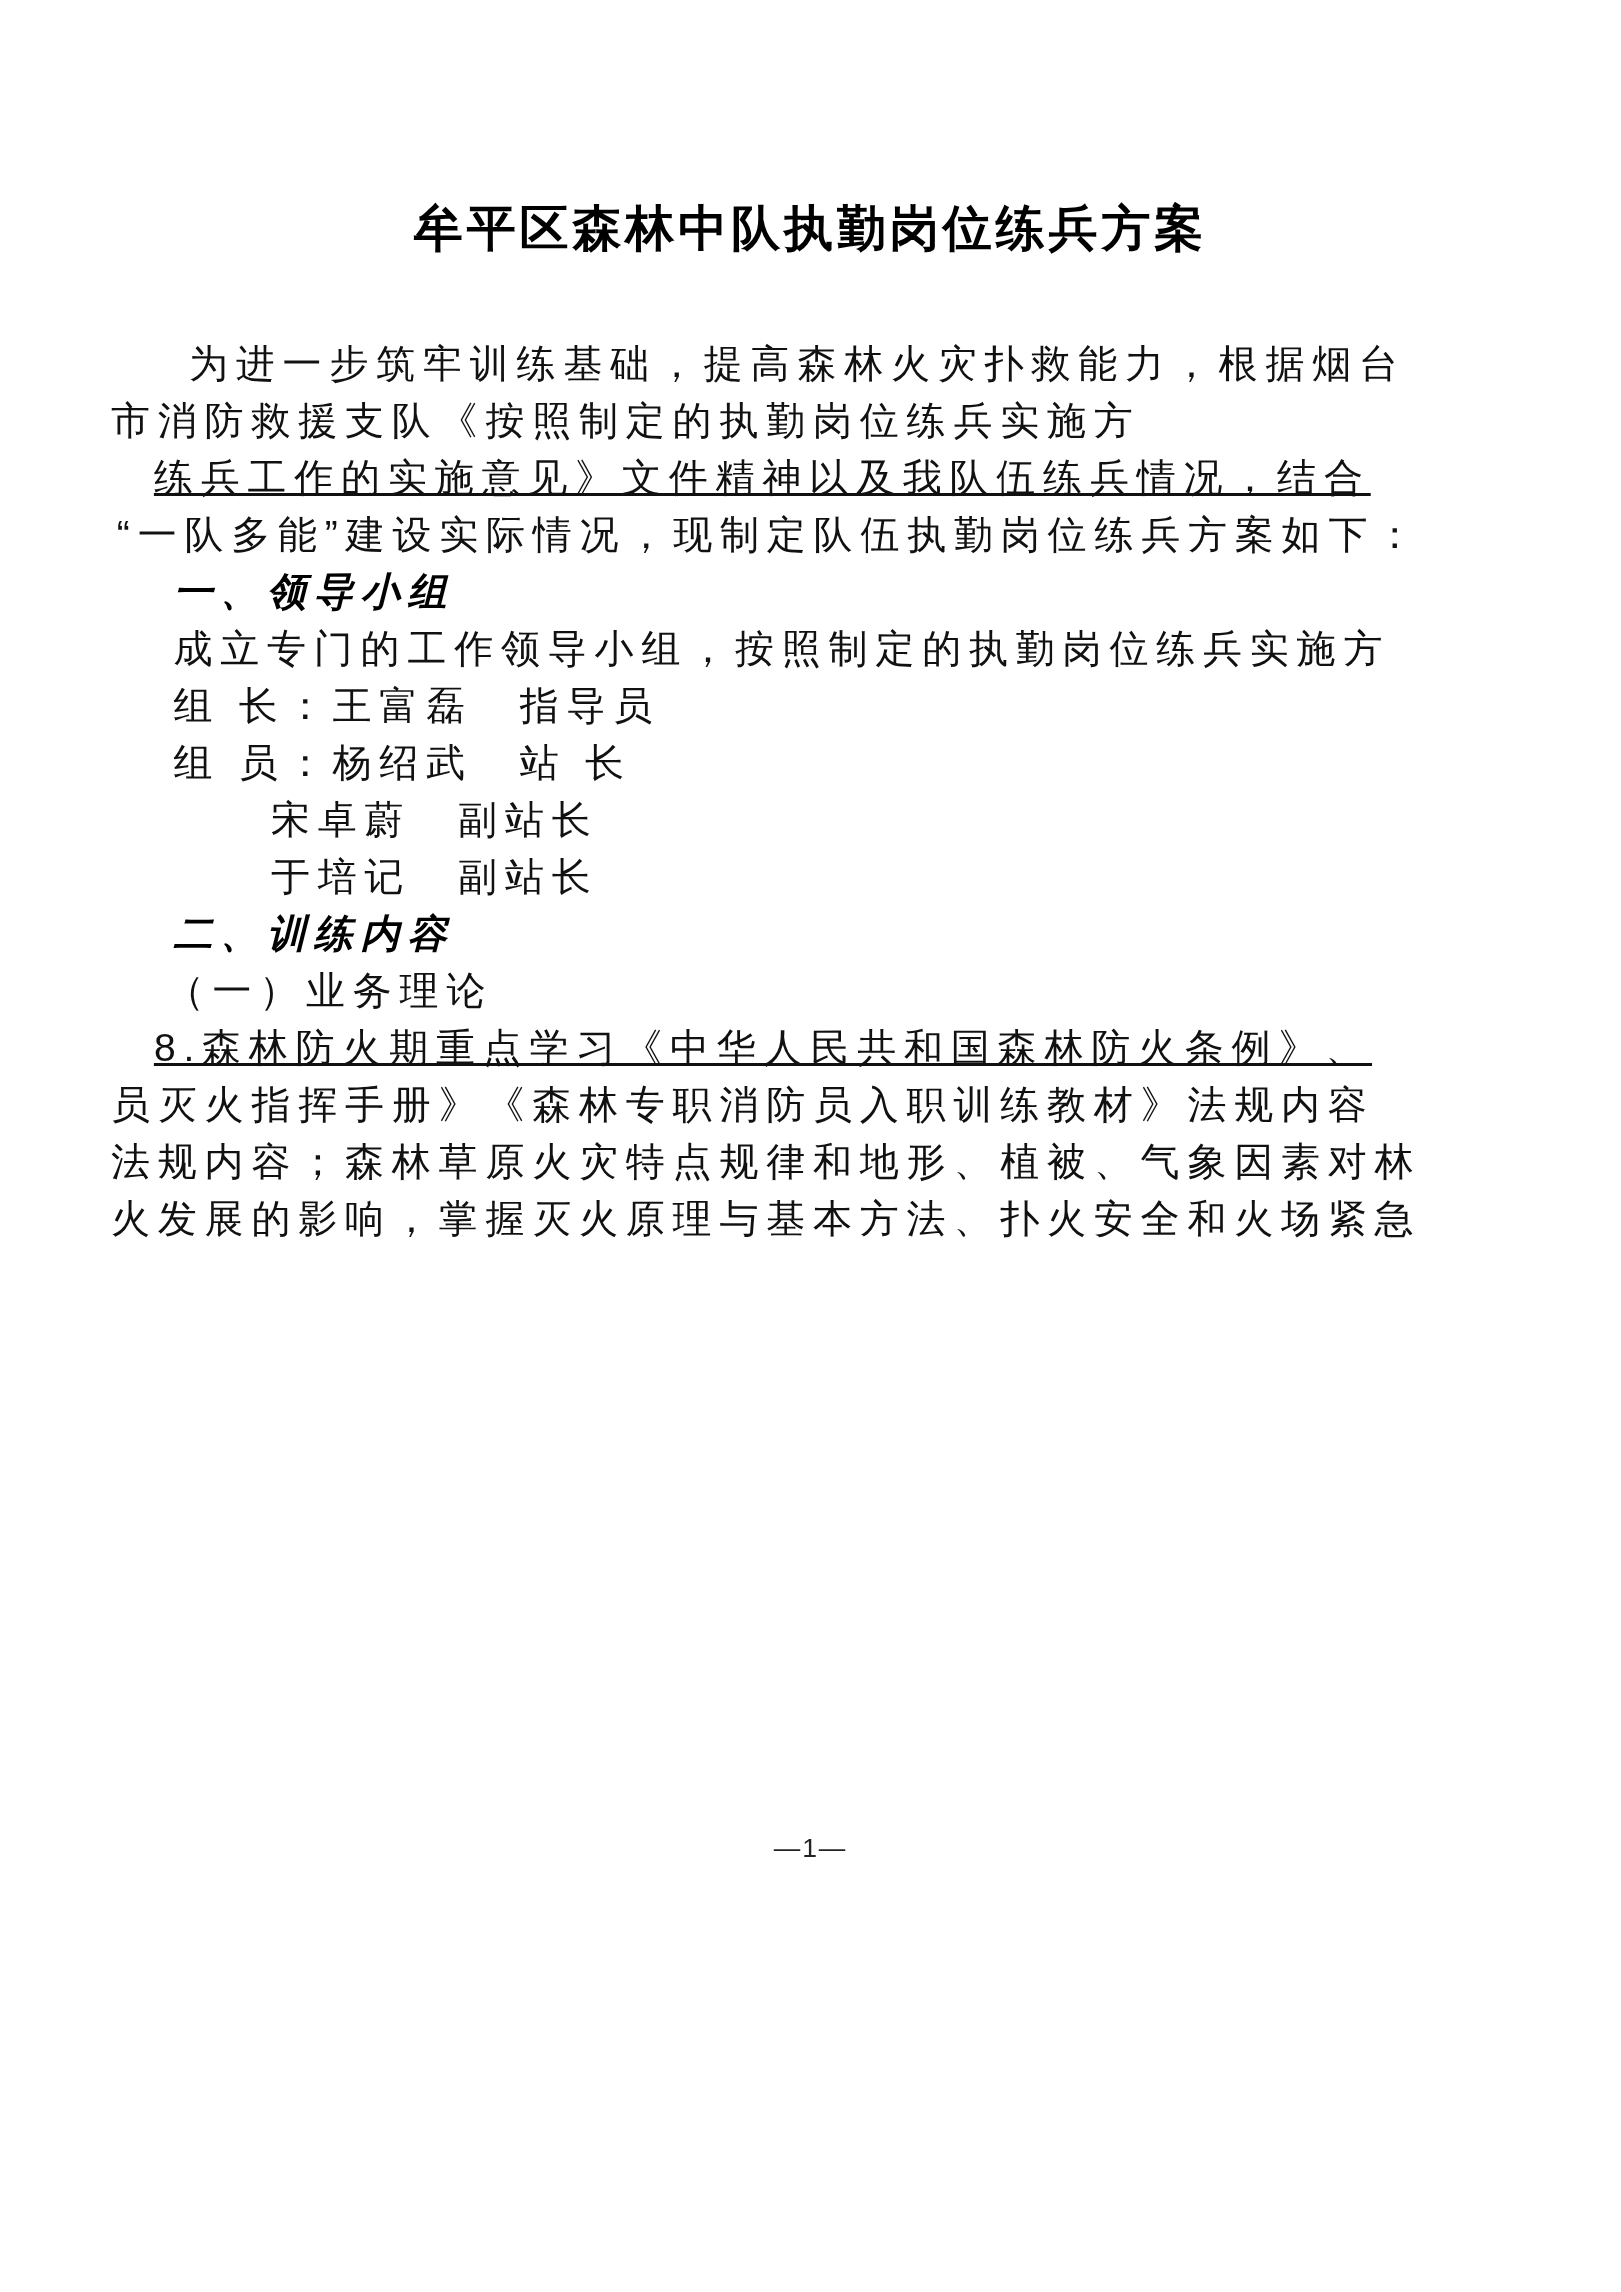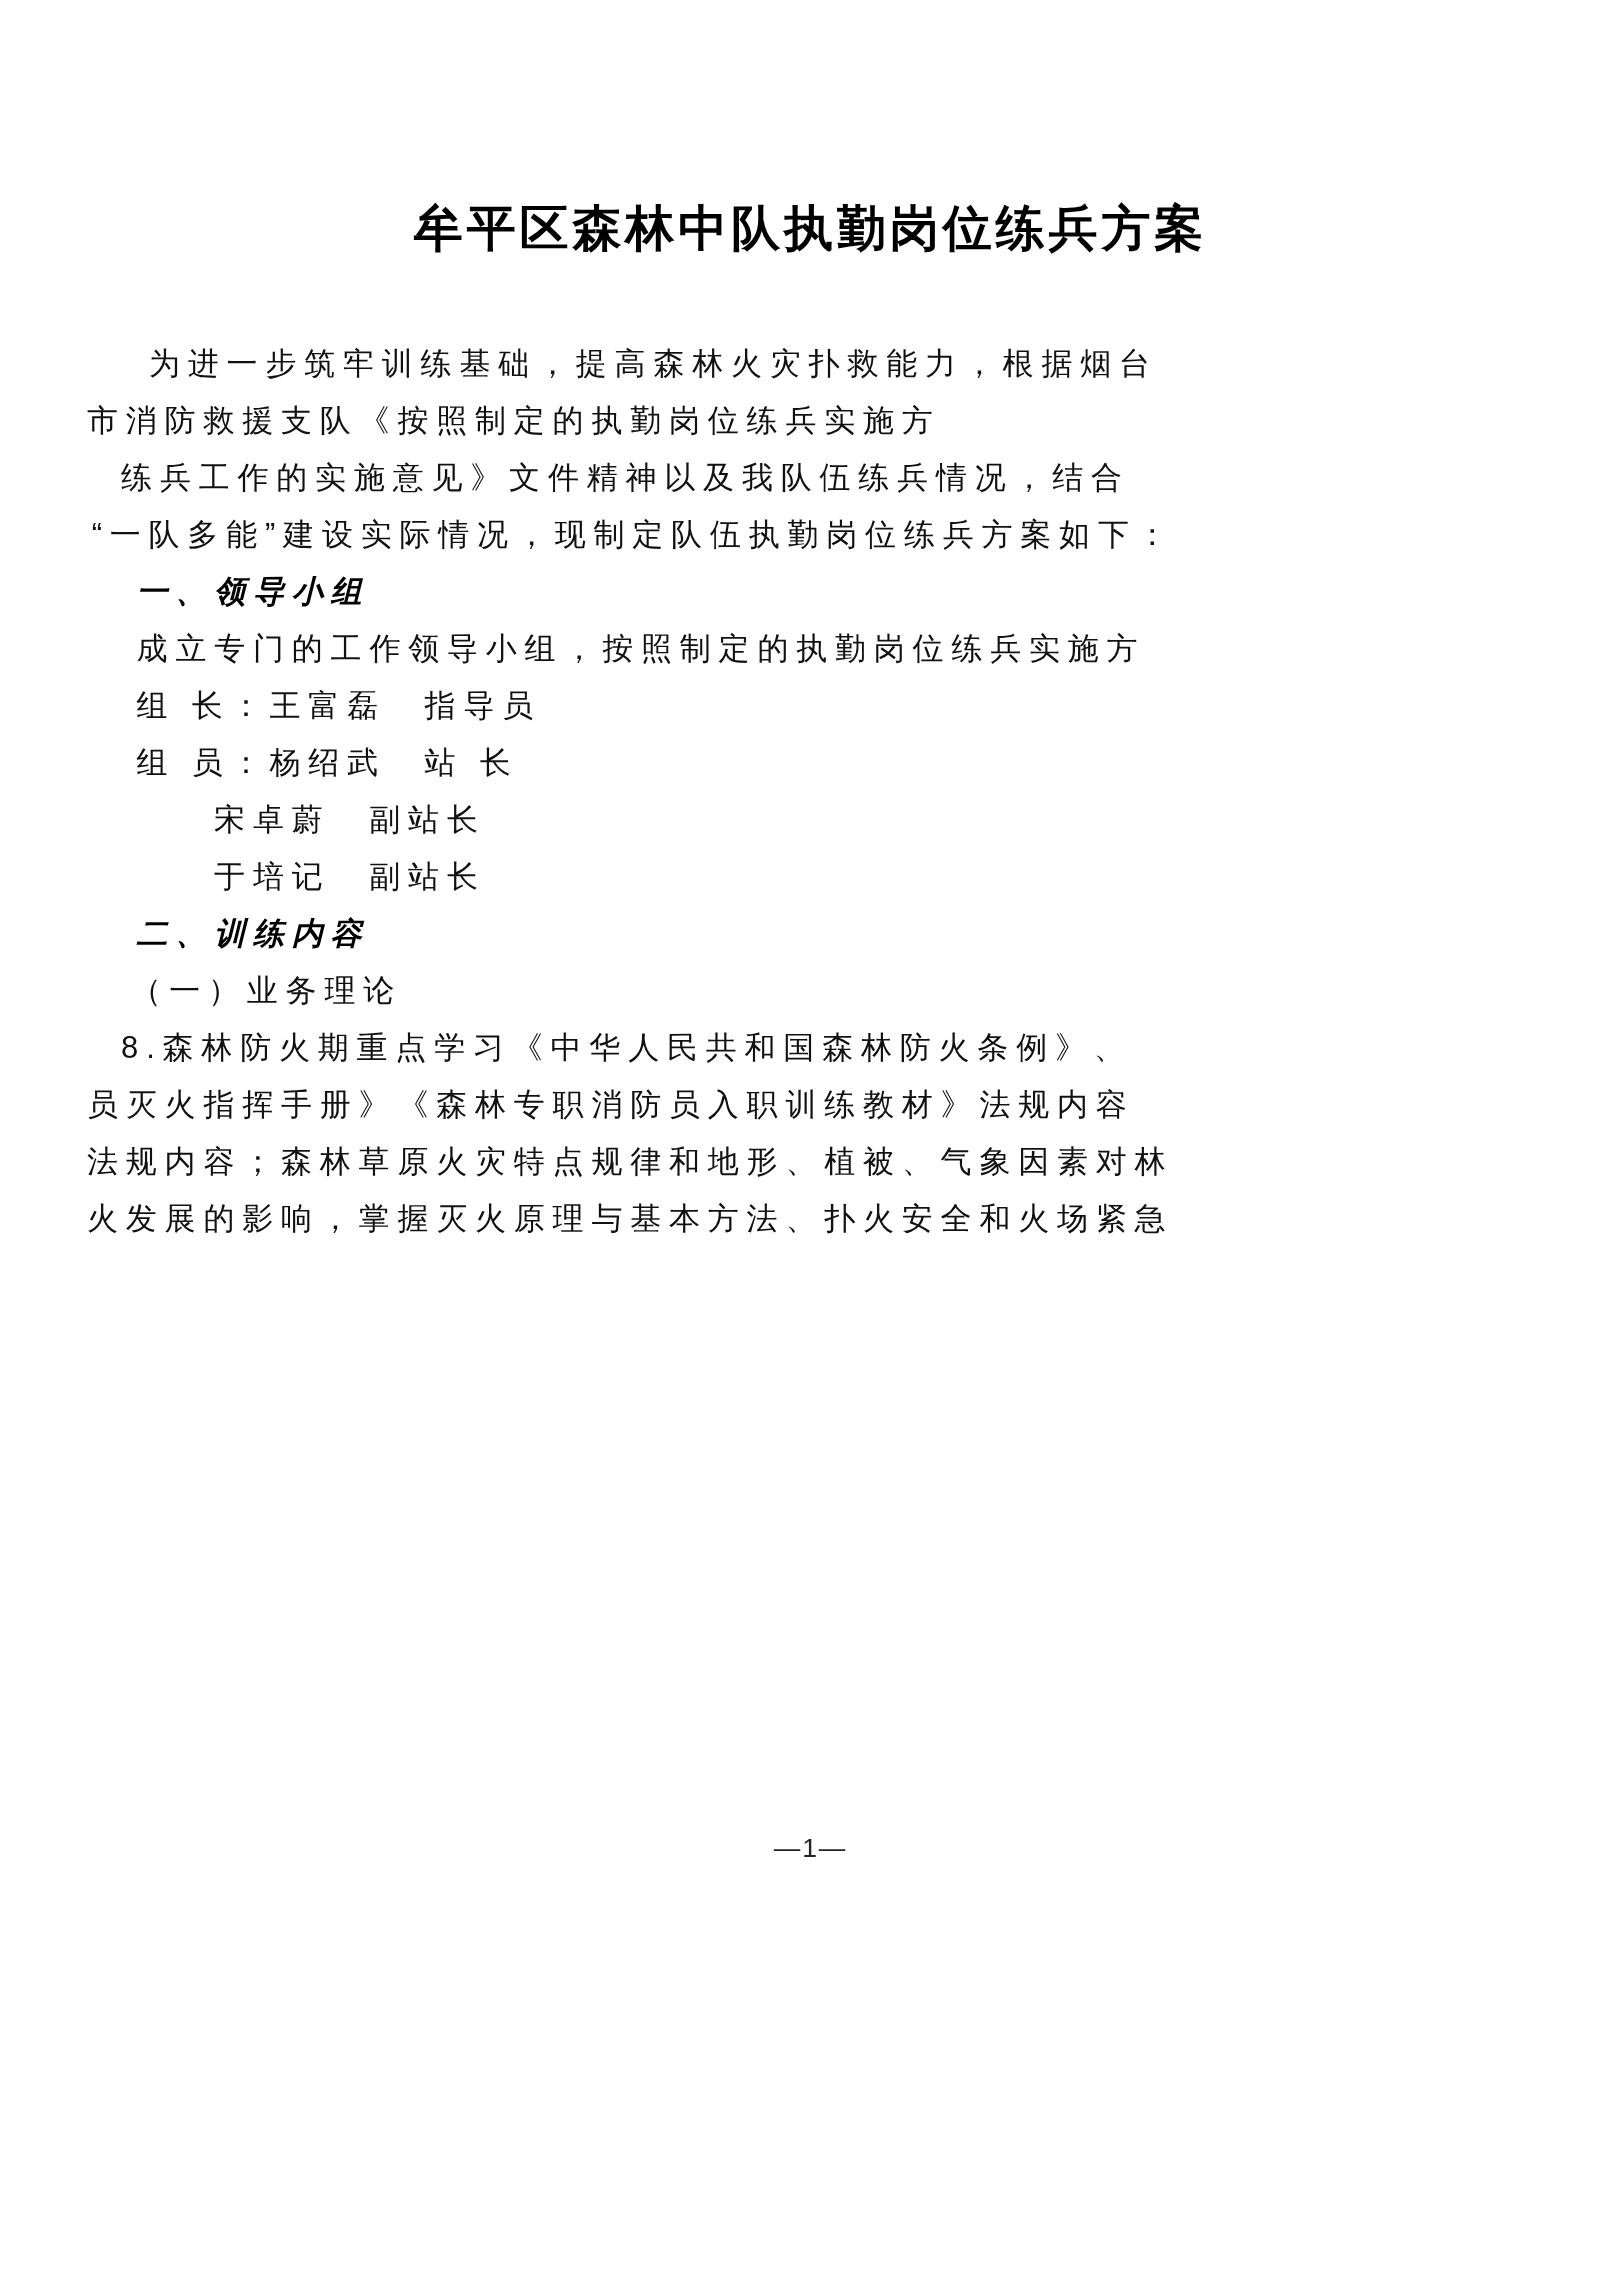--- a/index.html
+++ b/index.html
@@ -15,31 +15,31 @@
   }
   .doc-title {
     padding-top: 196px;
     text-align: center;
     font-size: 49px;
     font-weight: 700;
     letter-spacing: 3.9px;
     color: #000000;
   }
   .doc-body {
-    padding: 73px 135px 0 87px;
-    font-size: 31px;
+    padding: 73px 135px 0 111px;
+    font-size: 39px;
     letter-spacing: 7.8px;
     color: #111111;
   }
   .line {
     line-height: 57px;
     white-space: nowrap;
   }
   .ind-first   { text-indent: 2em; }    
-  .ind-11      { text-indent: 1.1em; }
+  .ind-11      { text-indent: 1.1em; text-decoration: underline; }
   .ind-16      { text-indent: 1.6em; }
   .ind-14      { text-indent: 1.4em; }
   .ind-02      { text-indent: 0.15em; }
   .ind-names   { text-indent: 4.1em; }
   .bold        { font-weight: 700; color: #000; font-style: italic; }
   .page-footer {
     position: absolute;
     top: 1833px;
     left: 0;
     width: 100%;

